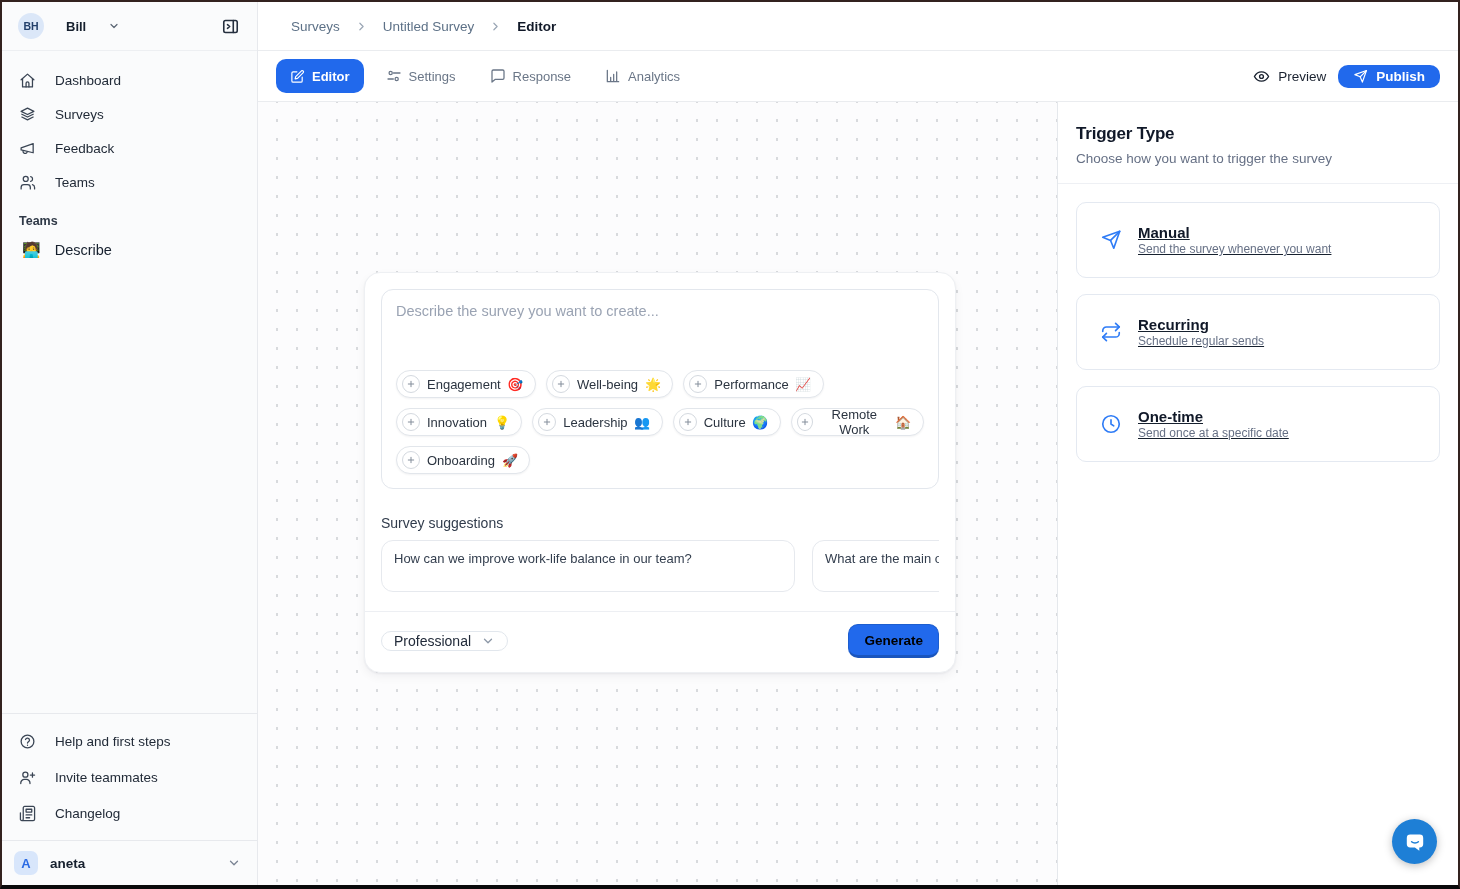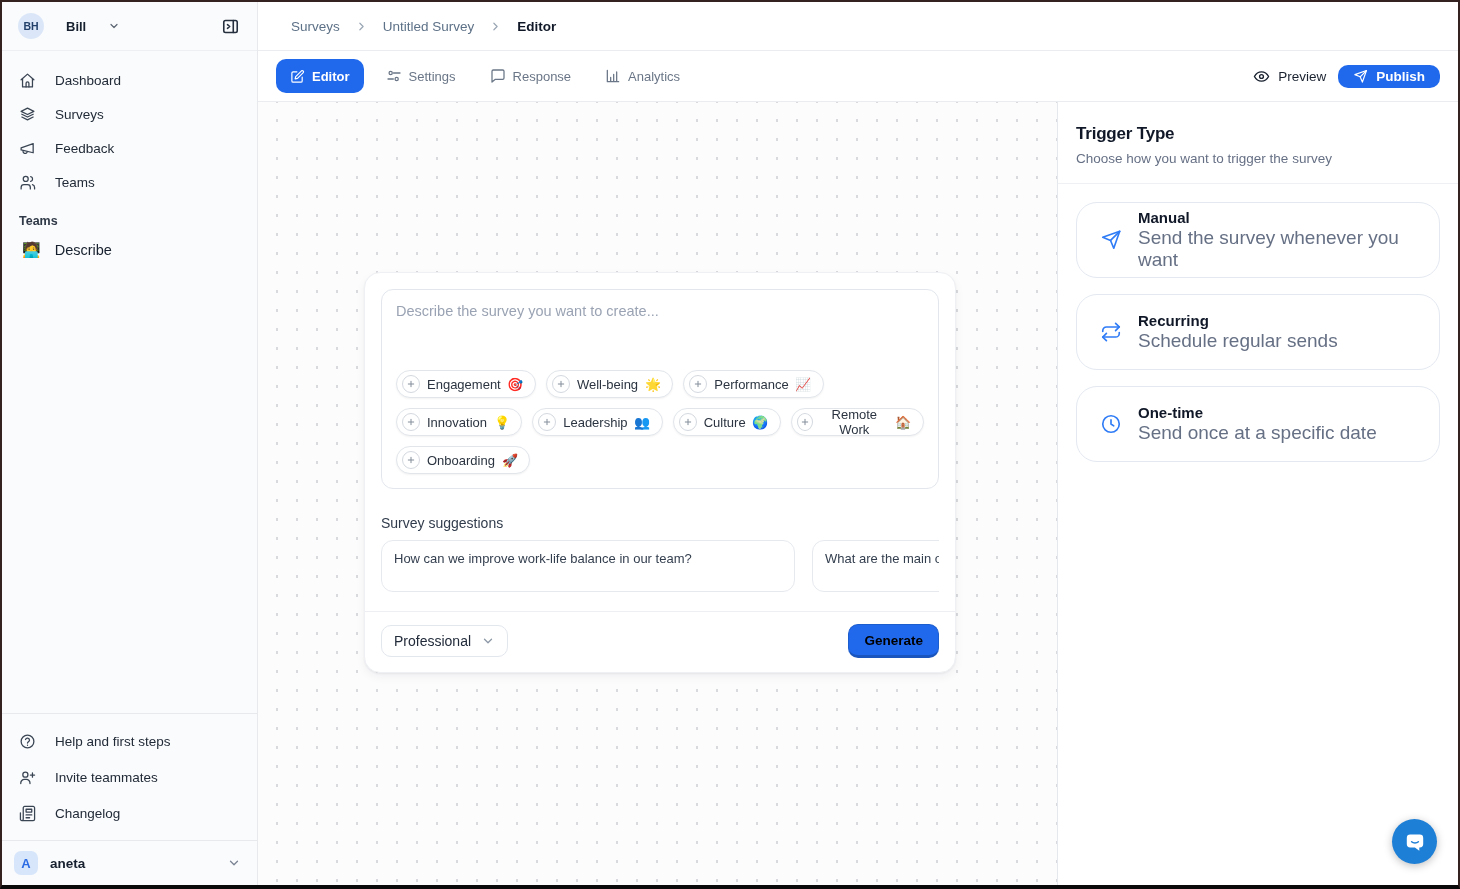--- a/index.html
+++ b/index.html
@@ -56,34 +56,34 @@
   .prompt textarea { border:none; outline:none; resize:none; flex:1; width:100%; font-family:inherit; font-size:14.5px; color:#1f2937; background:transparent; }
   .prompt textarea::placeholder { color:#9aa3b3; }
   .chip-row { display:flex; gap:10px; margin-top:10px; }
   .chip { display:inline-flex; align-items:center; gap:7px; height:28px; padding:0 11px 0 5px; background:#fff; border:1px solid #e2e6eb; border-radius:999px; box-shadow:0 1px 2px rgba(16,24,40,.05); font-size:13px; font-weight:500; color:#2b3440; cursor:pointer; }
   .chip .plus { width:18px; height:18px; border:1px solid #d4d9df; border-radius:50%; color:#848e9b; display:flex; align-items:center; justify-content:center; }
   .chip .emoji { font-size:13px; }
   .sug-title { margin:26px 16px 9px; font-size:14px; font-weight:500; color:#313c4c; }
   .sug-row { margin:0 16px; display:flex; gap:17px; overflow:hidden; }
   .sug-card { flex:0 0 414px; height:52px; border:1px solid #e6e9ee; border-radius:12px; padding:9px 12px; font-size:13px; color:#333e4e; line-height:1.4; background:#fff; cursor:pointer; }
   .composer-footer { margin-top:19px; border-top:1px solid #edeff3; padding:12px 16px 14px; display:flex; align-items:center; justify-content:space-between; }
-  .tone-select { display:flex; align-items:center; gap:10px; height:32px; padding:0 12px; border:1px solid #e2e7ed; border-radius:10px; background:#fff; font-size:14px; font-weight:500; color:#222b3a; cursor:pointer; font-family:inherit; }
+  .tone-select { display:flex; align-items:center; gap:10px; height:20px; padding:0 12px; border:1px solid #e2e7ed; border-radius:10px; background:#fff; font-size:14px; font-weight:500; color:#222b3a; cursor:pointer; font-family:inherit; }
   .tone-select .icon { color:#8d98a7; }
   .generate-btn { height:34px; padding:0 15px; border:1px solid #1d5ecf; border-bottom:3px solid #1a55bd; border-radius:10px; background:#2169ec; color:#000000; font-size:13.5px; font-weight:700; cursor:pointer; font-family:inherit; }
 
   
   .trigger-panel { width:401px; flex:0 0 401px; background:#fff; border-left:1px solid #e5e8ec; }
   .tp-head { padding:22px 18px 17px; border-bottom:1px solid #eef0f4; }
   .tp-title { font-size:17px; font-weight:700; color:#101828; letter-spacing:-.2px; }
   .tp-sub { margin-top:7px; font-size:13.5px; color:#667085; }
   .tp-body { padding:18px; display:grid; gap:16px; }
-  .opt-card { min-height:76px; border:1px solid #e4e9f1; border-radius:21px; background:#fff; display:flex; align-items:center; gap:16px; padding:0 16px 0 23px; cursor:pointer; }
+  .opt-card { min-height:76px; border:1px solid #e4e9f1; border-radius:10px; background:#fff; display:flex; align-items:center; gap:16px; padding:0 16px 0 23px; cursor:pointer;text-decoration:underline; }
   .opt-icon { color:#2f7cf6; flex:0 0 22px; }
   .opt-title { font-size:15px; font-weight:700; color:#101828; }
-  .opt-desc { margin-top:1px; font-size:19px; color:#667085; }
+  .opt-desc { margin-top:1px; font-size:12px; color:#667085; }
 
   
   .intercom { position:absolute; right:21px; bottom:21px; width:45px; height:45px; border:none; border-radius:50%; background:#1e7fd6; box-shadow:0 2px 8px rgba(0,0,0,.25); display:flex; align-items:center; justify-content:center; cursor:pointer; }
 </style>
 </head>
 <body>
 
 <div class="frame">
 
   <aside class="sidebar">

